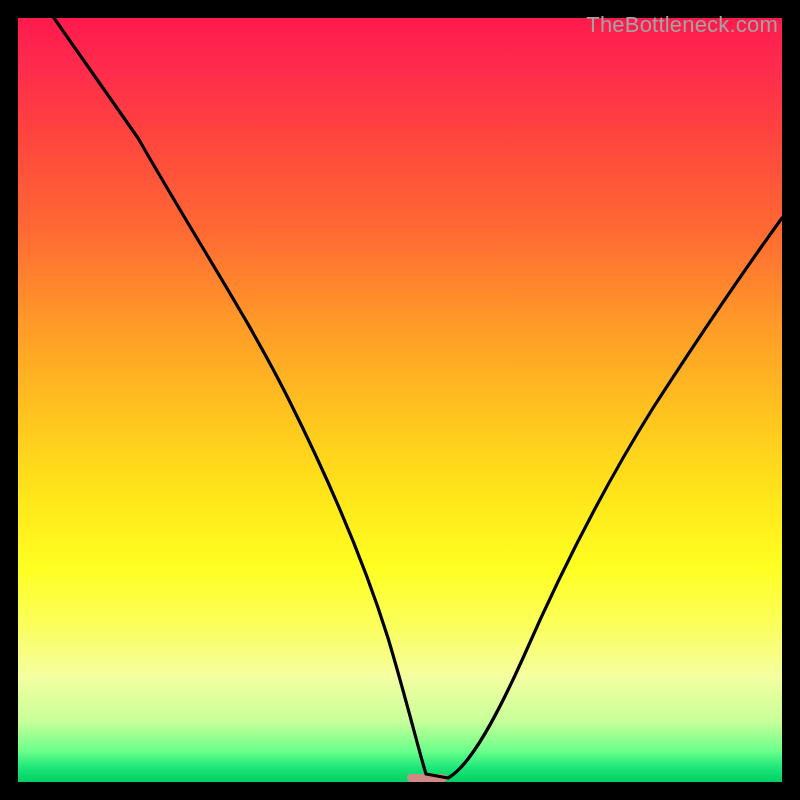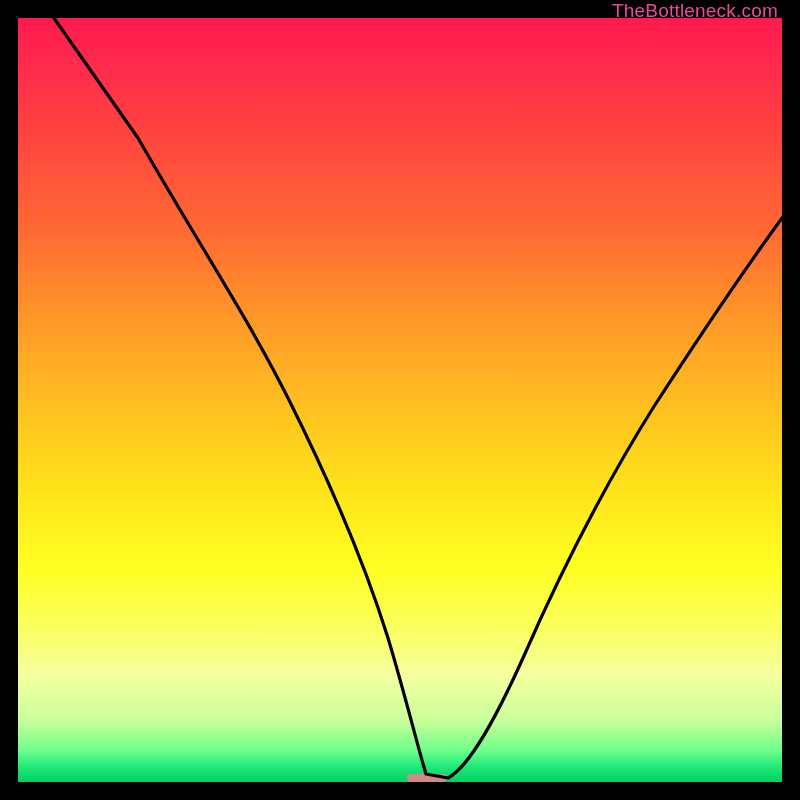--- a/index.html
+++ b/index.html
@@ -44,24 +44,24 @@
       #20e87a 98%,
       #00d060 100%
     );
   }
   .curve-svg {
     position: absolute;
     inset: 0;
   }
   .watermark {
     position: absolute;
-    top: 0;
+    top: 12px;
     right: 22px;
-    color: #ec4899;
-    font-size: 19px;
+    color: #a3a3a3;
+    font-size: 22px;
     font-weight: 500;
     letter-spacing: 0.2px;
     user-select: none;
   }
 </style>
 </head>
 <body>
 
 <div class="stage">
 

